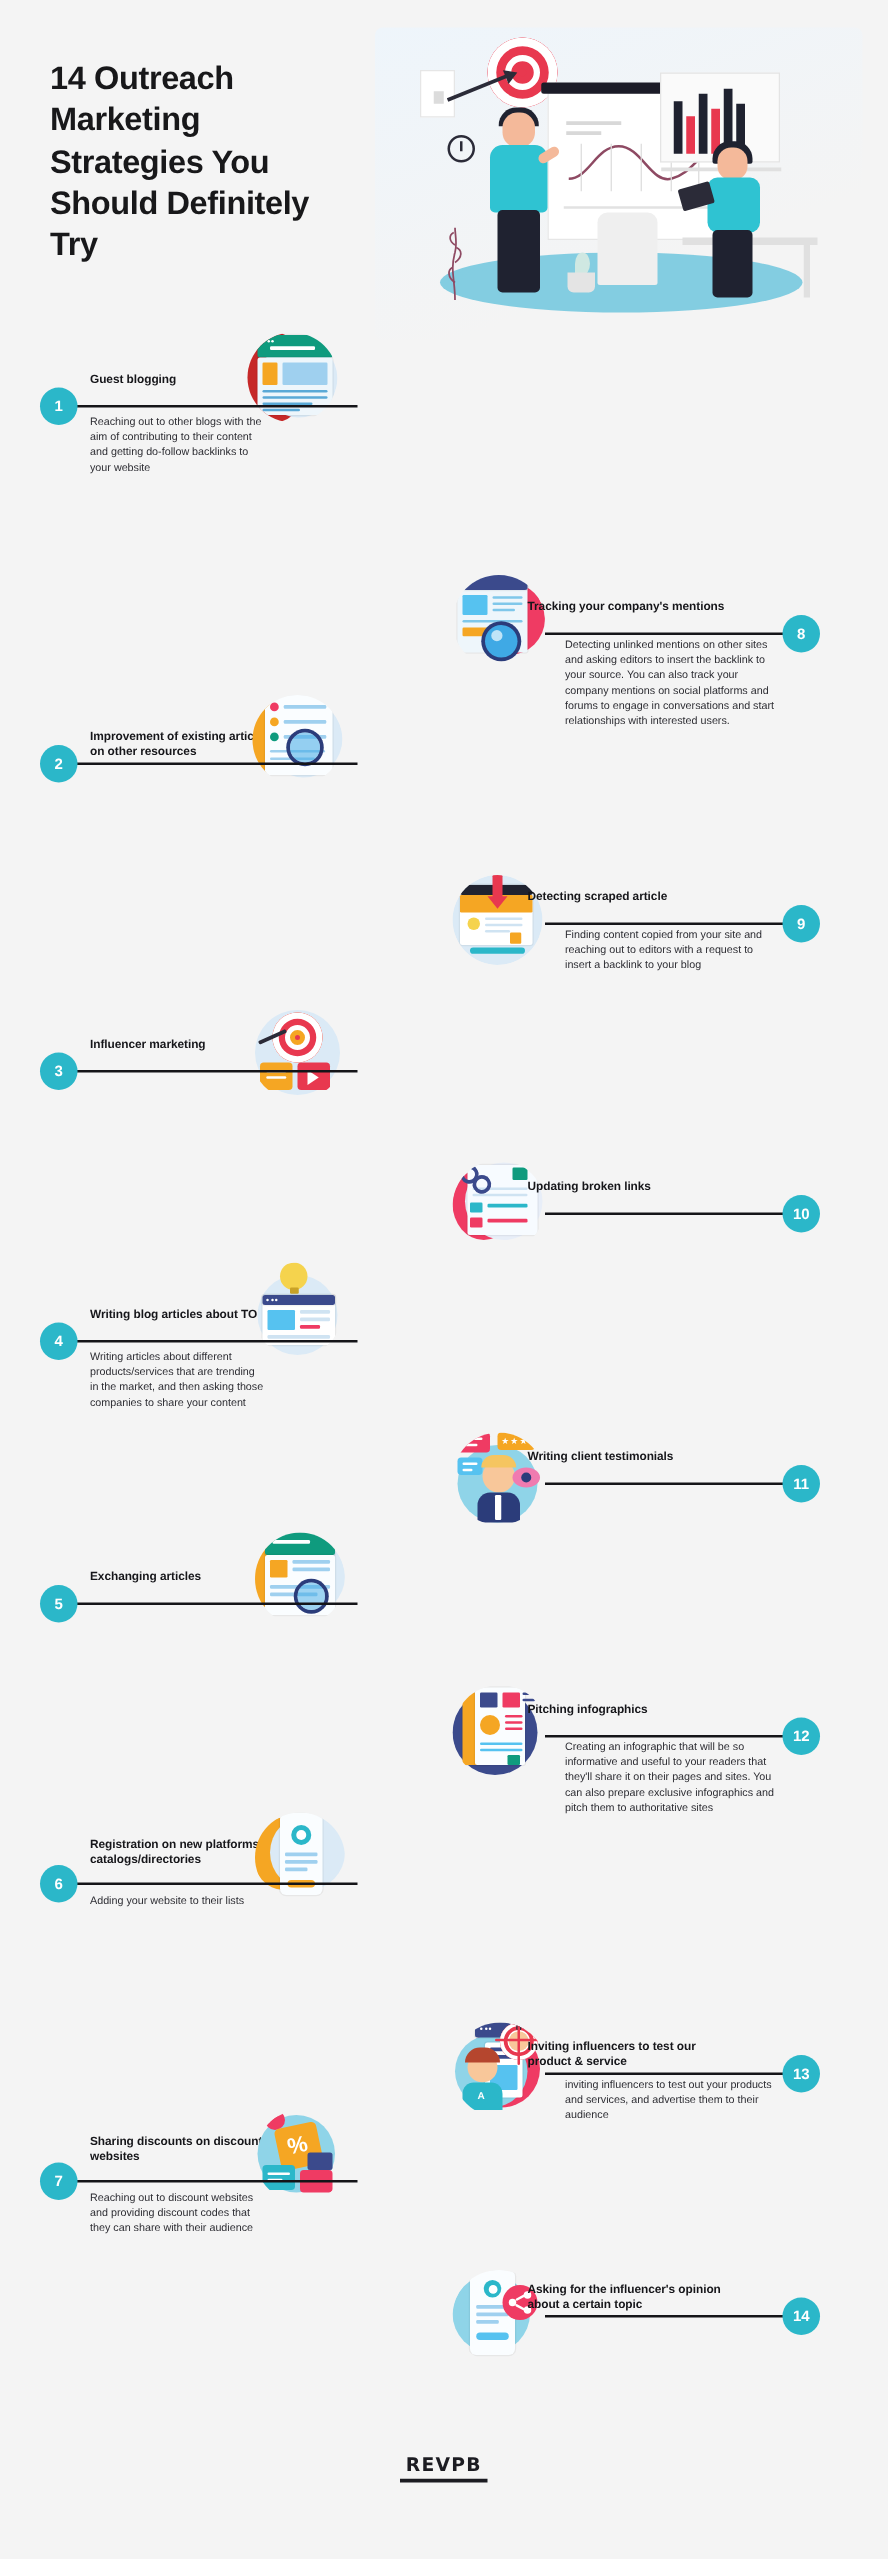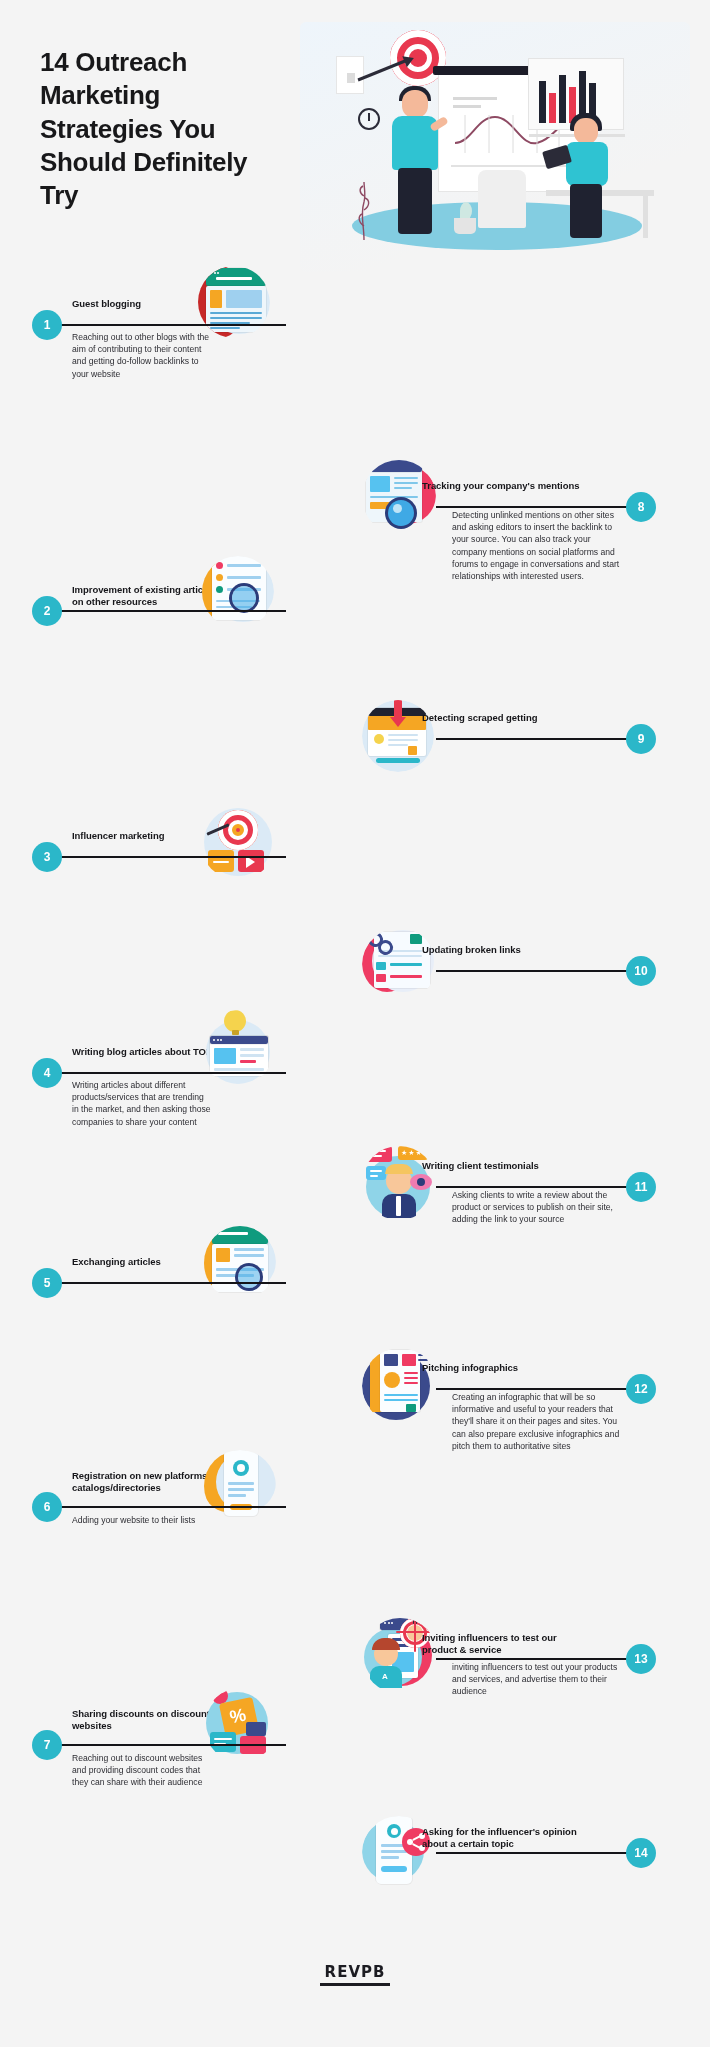--- a/index.html
+++ b/index.html
@@ -338,21 +338,22 @@
       <div class="bar" style="left:26px; top:34px; width:30px; height:2px; background:#cfe3f2;"></div>
       <div class="bar" style="left:26px; top:39px; width:30px; height:2px; background:#cfe3f2;"></div>
       <div class="bar" style="left:26px; top:44px; width:20px; height:2px; background:#cfe3f2;"></div>
       <div class="bar" style="left:46px; top:46px; width:9px; height:9px; background:#f5a623;"></div>
       <div class="bar" style="left:32px; top:0; width:8px; height:18px; background:#e8384f;"></div>
       <div style="position:absolute;left:28px;top:17px;border-left:8px solid transparent;border-right:8px solid transparent;border-top:10px solid #e8384f;"></div>
       <div class="bar" style="left:14px; top:58px; width:44px; height:5px; background:#2bb7c9; border-radius:3px;"></div>
     </div>
     <div class="rule" style="width:210px;"></div>
     <div class="badge" style="left:264px;">9</div>
-    <div class="title" style="width:170px;">Detecting scraped getting</div>
+    <div class="title" style="width:170px;">Detecting scraped article</div>
+    <div class="desc" style="width:172px;">Finding content copied from your site and reaching out to editors with a request to insert a backlink to your blog</div>
   </div>
 
   <div class="item left" style="left:32px; top:816px; width:252px; height:90px;">
     <div class="badge">3</div>
     <div class="rule" style="width:232px;"></div>
     <div class="title" style="width:150px;">Influencer marketing</div>
     <div class="art" style="left:168px; top:-12px; width:76px; height:76px;">
       <div class="disc" style="background:#dbeaf6; left:4px; top:4px; width:68px; height:68px;"></div>
       <div class="circ" style="left:18px; top:6px; width:40px; height:40px; background:#e8384f; box-shadow:inset 0 0 0 5px #fff, inset 0 0 0 10px #e8384f, inset 0 0 0 14px #fff, inset 0 0 0 18px #f5a623;"></div>
       <div class="bar" style="left:6px; top:24px; width:24px; height:3px; background:#2b2b38; transform:rotate(-24deg);"></div>
@@ -422,21 +423,20 @@
       <div class="circ" style="left:24px; top:22px; width:26px; height:26px; background:#f8c79a;"></div>
       <div class="bar" style="left:23px; top:18px; width:28px; height:10px; background:#f5c560; border-radius:14px 14px 0 0;"></div>
       <div class="bar" style="left:20px; top:48px; width:34px; height:24px; background:#2b3c7a; border-radius:10px 10px 0 0;"></div>
       <div class="bar" style="left:34px; top:50px; width:5px; height:20px; background:#fff;"></div>
       <div class="circ" style="left:48px; top:28px; width:22px; height:16px; background:#f07bb0;"></div>
       <div class="circ" style="left:55px; top:32px; width:8px; height:8px; background:#2b3c7a;"></div>
     </div>
     <div class="rule" style="width:210px;"></div>
     <div class="badge" style="left:264px;">11</div>
     <div class="title" style="width:170px;">Writing client testimonials</div>
-    <div class="desc" style="width:172px;">Asking clients to write a review about the product or services to publish on their site, adding the link to your source</div>
   </div>
 
   <div class="item left" style="left:32px; top:1242px; width:252px; height:100px;">
     <div class="badge">5</div>
     <div class="rule" style="width:232px;"></div>
     <div class="title" style="width:150px;">Exchanging articles</div>
     <div class="art" style="left:172px; top:-16px; width:72px; height:74px;">
       <div class="disc" style="background:#f5a623; left:-4px; top:8px; width:52px; height:56px;"></div>
       <div class="disc" style="background:#dbeaf6; left:10px; top:4px; width:62px; height:62px;"></div>
       <div class="card" style="left:8px; top:0; width:56px; height:18px; background:#0f9b7e;"></div>

